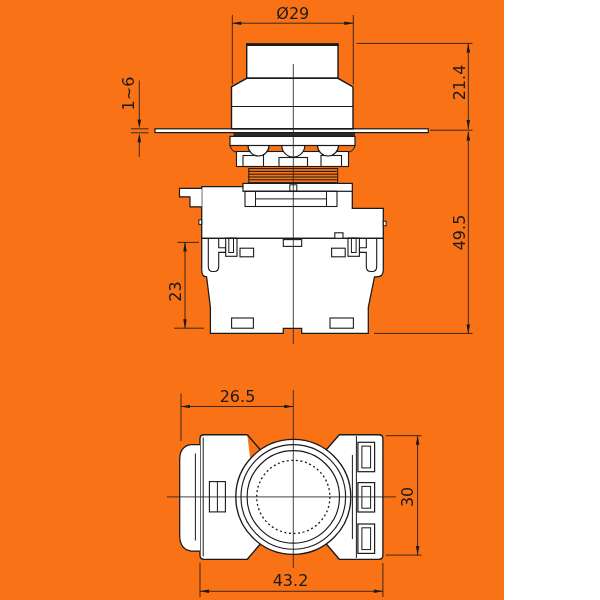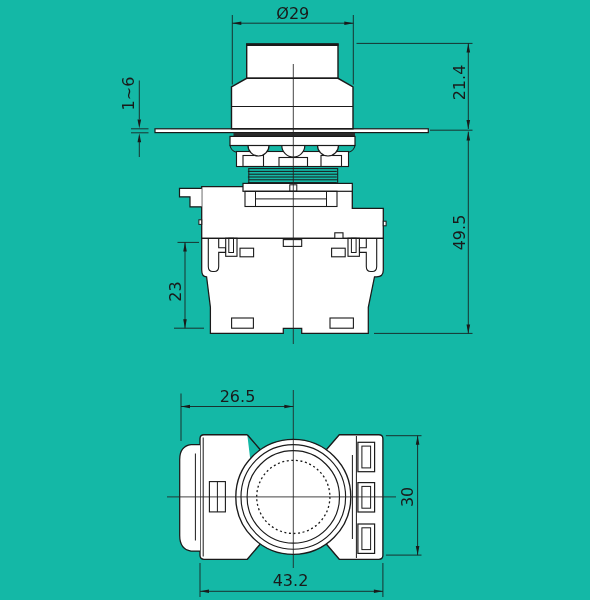--- a/index.html
+++ b/index.html
@@ -1,16 +1,16 @@
 <!DOCTYPE html>
 <html><head>
 <meta charset="utf-8">
 <style>
   html,body{margin:0;padding:0;background:#ffffff;}
-  .stage{width:590px;height:600px;position:relative;background:#14b8a6;overflow:hidden;}
+  .stage{width:504px;height:600px;position:relative;background:#f97316;overflow:hidden;}
   svg{display:block;}
   text{font-family:"DejaVu Sans","Liberation Sans",sans-serif;fill:#1a1a1a;}
   .dim-text{font-size:16px;}
   .ln{stroke:#1a1a1a;fill:none;}
   .fw{fill:#ffffff;stroke:#1a1a1a;}
   .thin{stroke-width:0.85;}
   .cl{stroke:#222;stroke-width:0.85;}
   .arrow{fill:#1a1a1a;stroke:none;}
 </style>
 </head>

